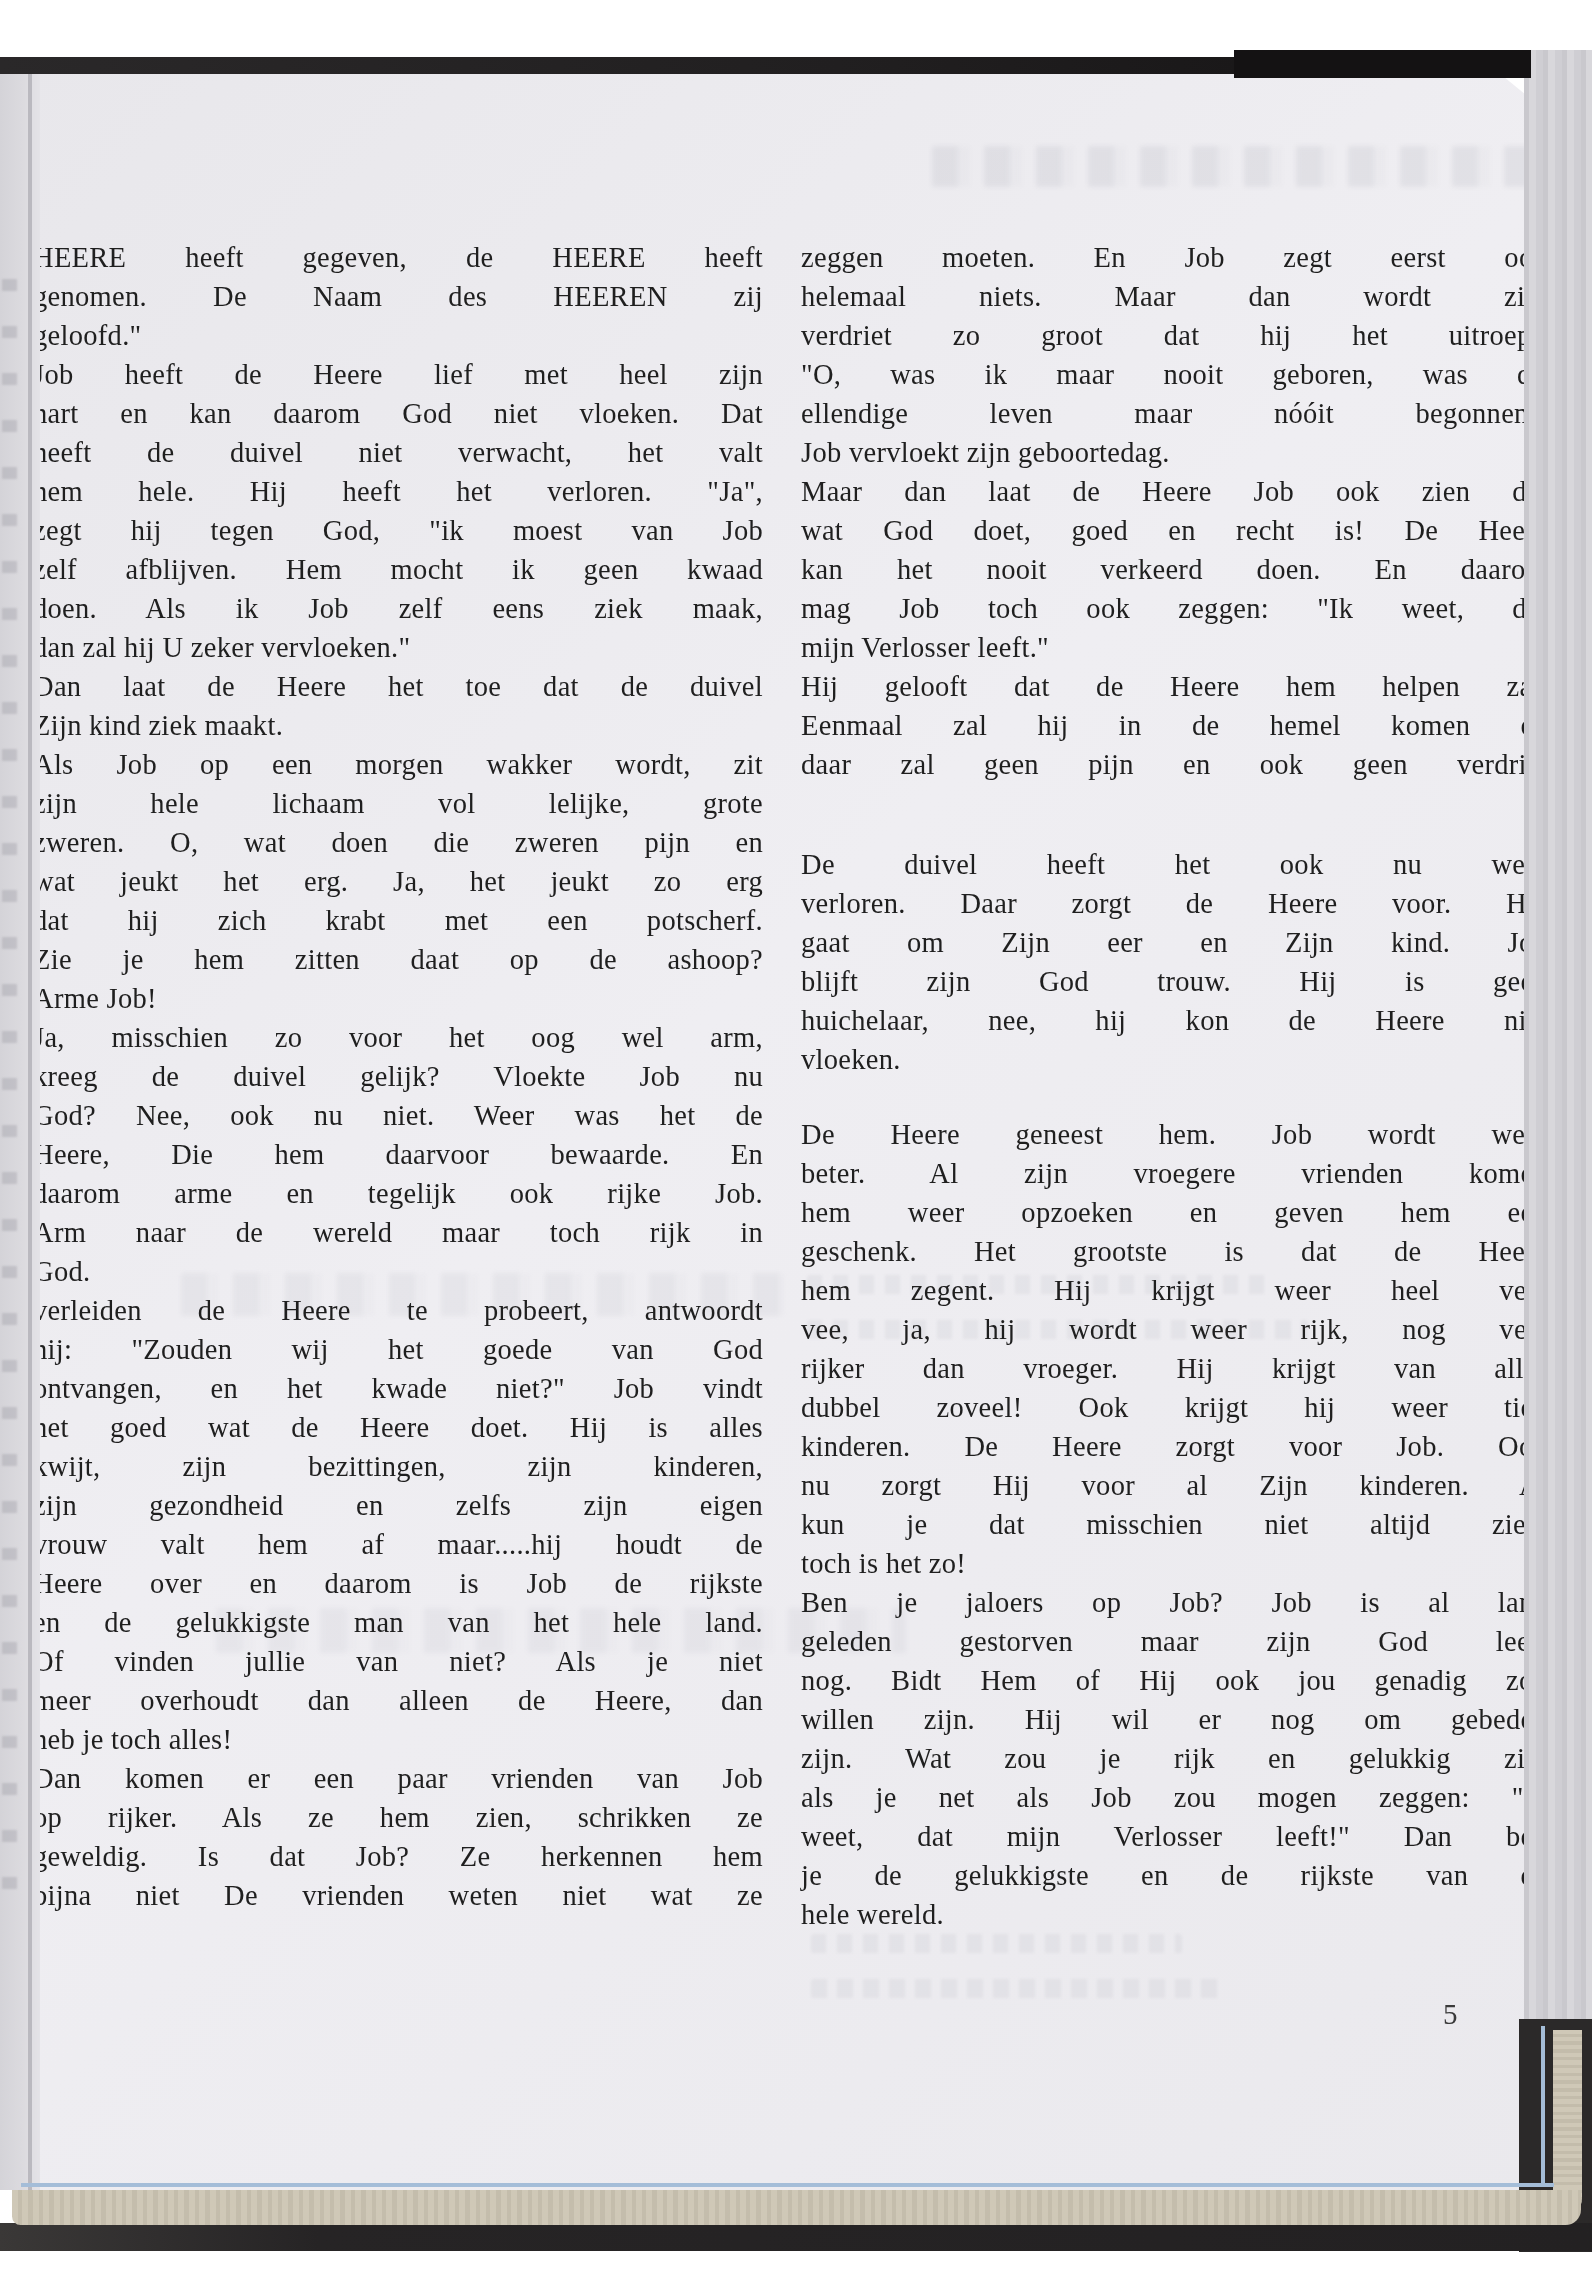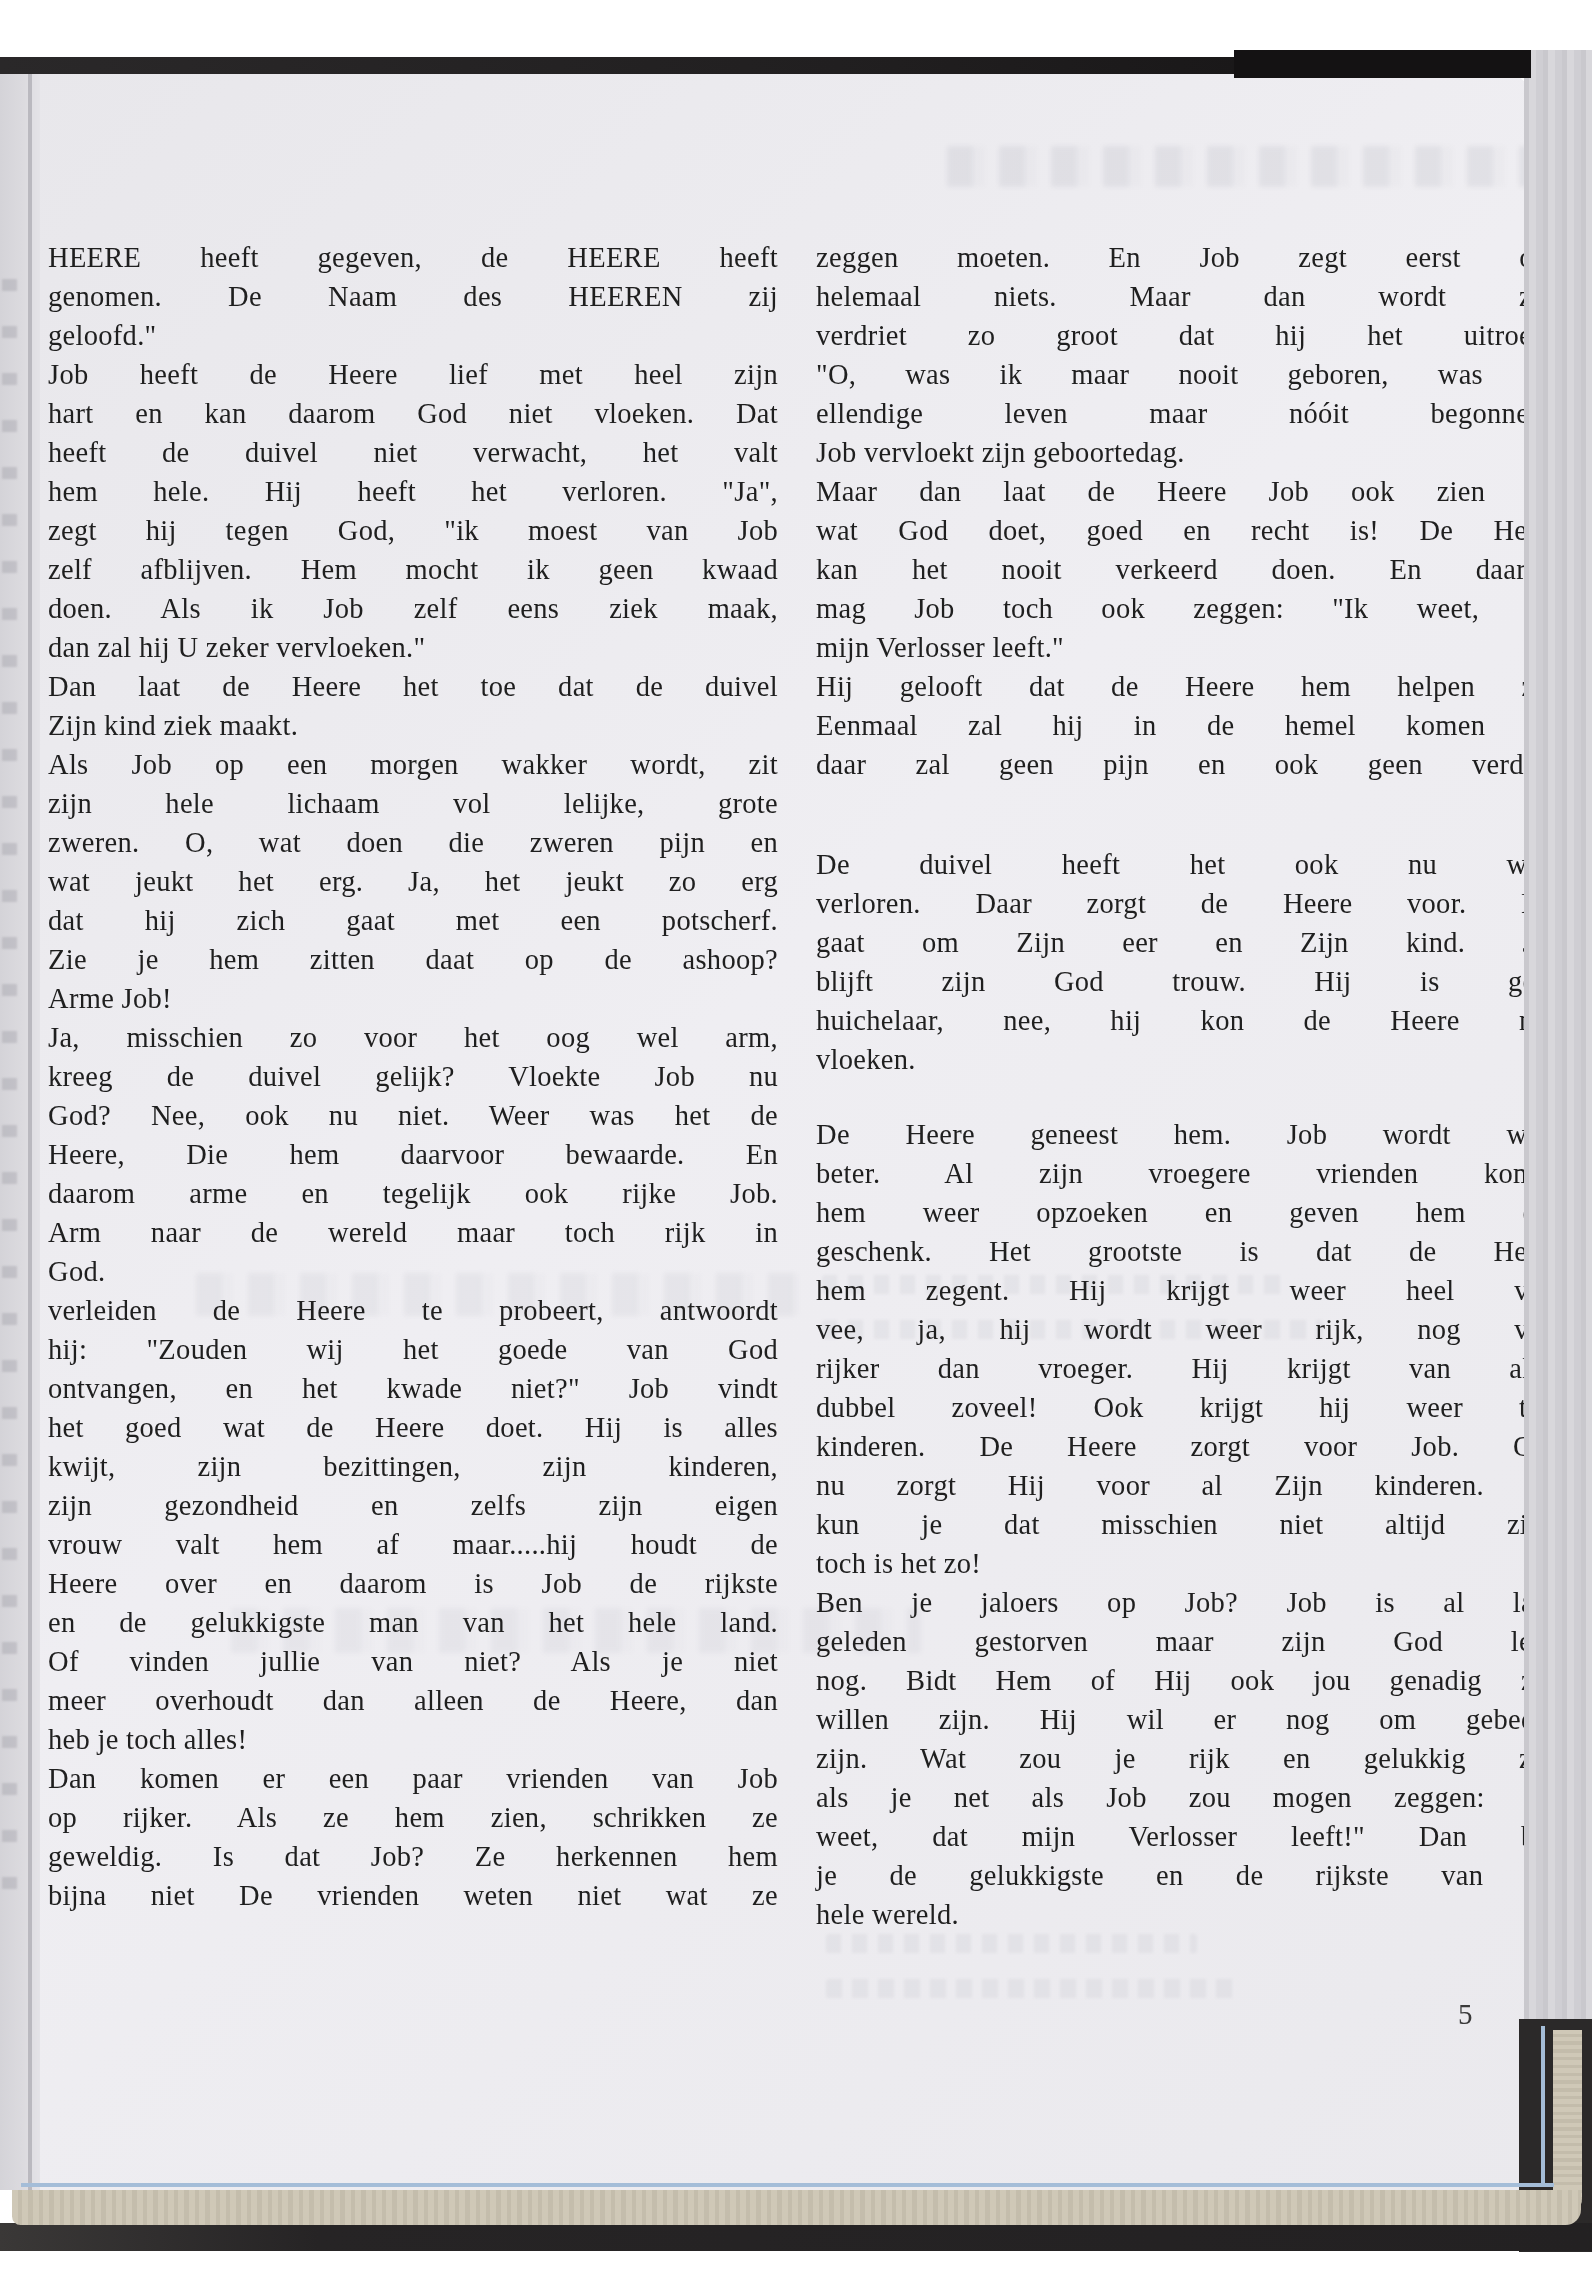--- a/index.html
+++ b/index.html
@@ -4,21 +4,21 @@
 <title>Scanned page</title>
 <style>
   html,body{margin:0;padding:0;background:#ffffff;}
   #canvas{
     position:relative;width:1592px;height:2295px;overflow:hidden;
     background:#ffffff;
     font-family:"Liberation Serif","DejaVu Serif",serif;
   }
   
   .page{
-    position:absolute;left:15px;top:72px;width:1564px;height:2118px;
+    position:absolute;left:0;top:72px;width:1564px;height:2118px;
     background:linear-gradient(135deg,#e8e7eb 0%,#efeef2 45%,#eae9ed 100%);
     clip-path:polygon(0 0,1498px 0,100% 54px,100% 100%,0 100%);
     z-index:1;
   }
   
   .top-band{position:absolute;left:0;top:57px;width:1524px;height:17.3px;
     background:linear-gradient(90deg,#2a2829 0%,#211f20 55%,#151314 100%);z-index:4;}
   .top-band-right{position:absolute;left:1234px;top:50px;width:297px;height:28px;
     background:#141213;z-index:4;}
   .right-strip{position:absolute;left:1524px;top:50px;width:68px;height:1987px;
@@ -92,21 +92,21 @@
         <div class="line j">zegt hij tegen God, "ik moest van Job</div>
         <div class="line j">zelf afblijven. Hem mocht ik geen kwaad</div>
         <div class="line j">doen. Als ik Job zelf eens ziek maak,</div>
         <div class="line">dan zal hij U zeker vervloeken."</div>
         <div class="line j">Dan laat de Heere het toe dat de duivel</div>
         <div class="line">Zijn kind ziek maakt.</div>
         <div class="line j">Als Job op een morgen wakker wordt, zit</div>
         <div class="line j">zijn hele lichaam vol lelijke, grote</div>
         <div class="line j">zweren. O, wat doen die zweren pijn en</div>
         <div class="line j">wat jeukt het erg. Ja, het jeukt zo erg</div>
-        <div class="line j">dat hij zich gaat met een potscherf.</div>
+        <div class="line j">dat hij zich krabt met een potscherf.</div>
         <div class="line j">Zie je hem zitten daat op de ashoop?</div>
         <div class="line">Arme Job!</div>
         <div class="line j">Ja, misschien zo voor het oog wel arm,</div>
         <div class="line j">kreeg de duivel gelijk? Vloekte Job nu</div>
         <div class="line j">God? Nee, ook nu niet. Weer was het de</div>
         <div class="line j">Heere, Die hem daarvoor bewaarde. En</div>
         <div class="line j">daarom arme en tegelijk ook rijke Job.</div>
         <div class="line j">Arm naar de wereld maar toch rijk in</div>
         <div class="line">God.</div>
         <div class="line j">verleiden de Heere te probeert, antwoordt</div>

